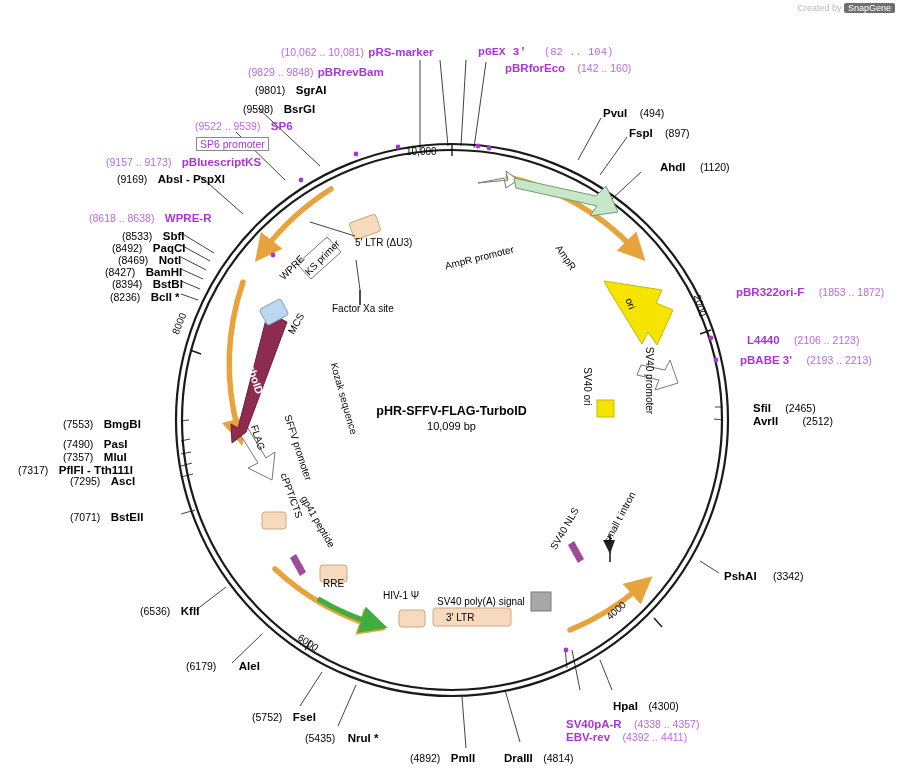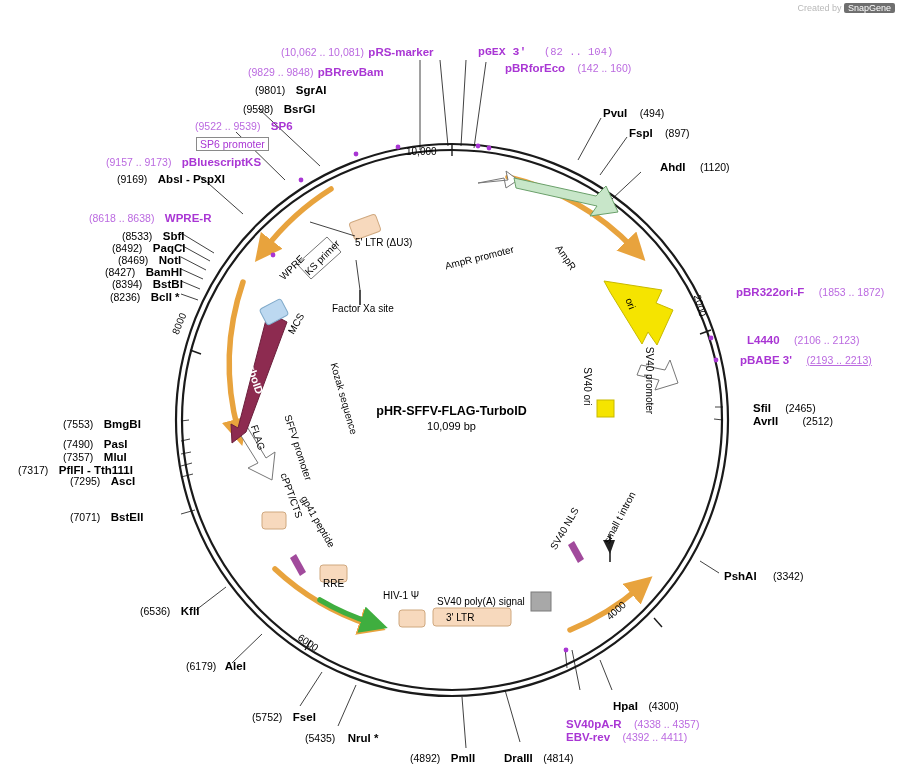--- a/index.html
+++ b/index.html
@@ -260,21 +260,21 @@
     <span class="pos">(7071)</span>
     <span class="enz" style="margin-left:6px;">BstEII</span>
   </div>
 
   <div class="lbl" style="left:140px;top:601px;">
     <span class="pos">(6536)</span>
     <span class="enz" style="margin-left:6px;">KflI</span>
   </div>
   <div class="lbl" style="left:186px;top:656px;">
     <span class="pos">(6179)</span>
-    <span class="enz" style="margin-left:4px;">AleI</span>
+    <span class="enz" style="margin-left:18px;">AleI</span>
   </div>
   <div class="lbl" style="left:252px;top:707px;">
     <span class="pos">(5752)</span>
     <span class="enz" style="margin-left:6px;">FseI</span>
   </div>
   <div class="lbl" style="left:305px;top:728px;">
     <span class="pos">(5435)</span>
     <span class="enz" style="margin-left:8px;">NruI *</span>
   </div>
   <div class="lbl" style="left:410px;top:748px;">
@@ -313,21 +313,21 @@
   <div class="lbl" style="left:736px;top:282px;">
     <span class="purple-b">pBR322ori-F</span>
     <span class="purple-p" style="margin-left:10px;">(1853 .. 1872)</span>
   </div>
   <div class="lbl" style="left:747px;top:330px;">
     <span class="purple-b">L4440</span>
     <span class="purple-p" style="margin-left:10px;">(2106 .. 2123)</span>
   </div>
   <div class="lbl" style="left:740px;top:350px;">
     <span class="purple-b">pBABE 3'</span>
-    <span class="purple-p" style="margin-left:10px;text-decoration:underline;">(2193 .. 2213)</span>
+    <span class="purple-p" style="margin-left:10px;">(2193 .. 2213)</span>
   </div>
   <div class="lbl" style="left:753px;top:398px;">
     <span class="enz">SfiI</span>
     <span class="pos" style="margin-left:10px;">(2465)</span>
   </div>
   <div class="lbl" style="left:753px;top:411px;">
     <span class="enz">AvrII</span>
     <span class="pos" style="margin-left:20px;">(2512)</span>
   </div>
   <div class="lbl" style="left:724px;top:566px;">

